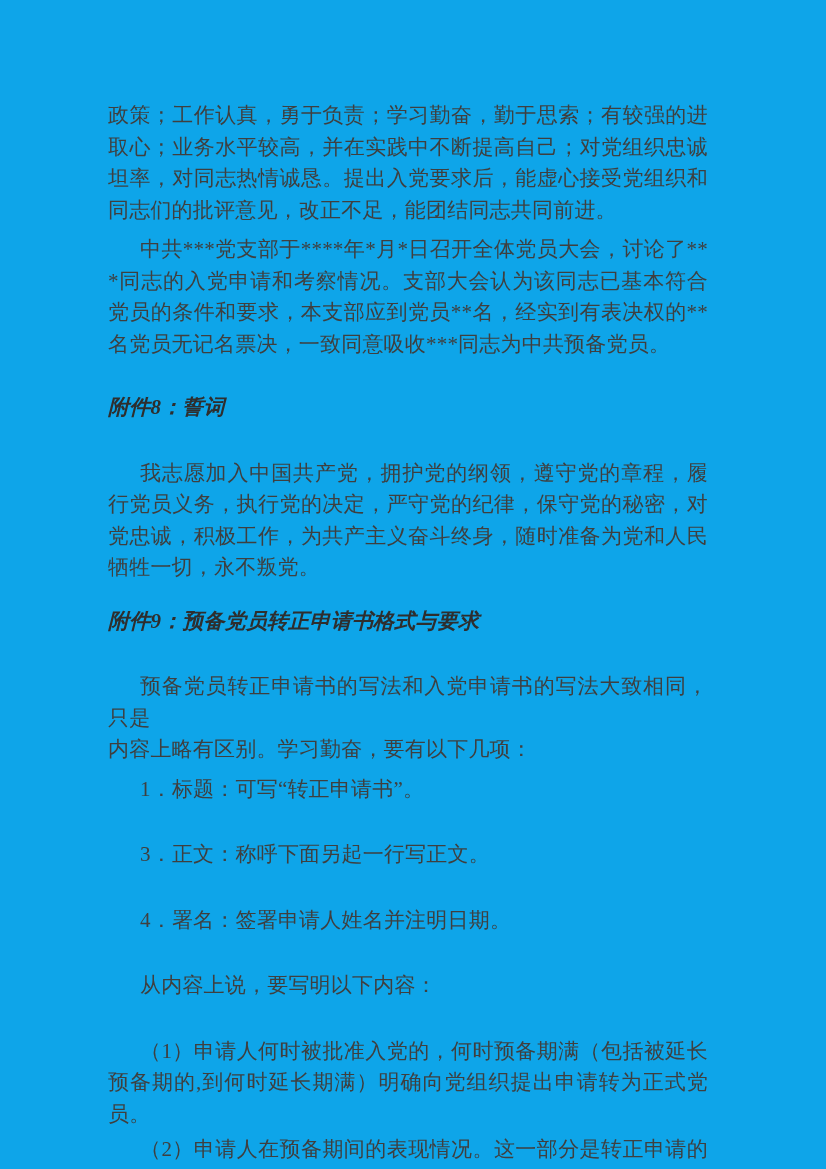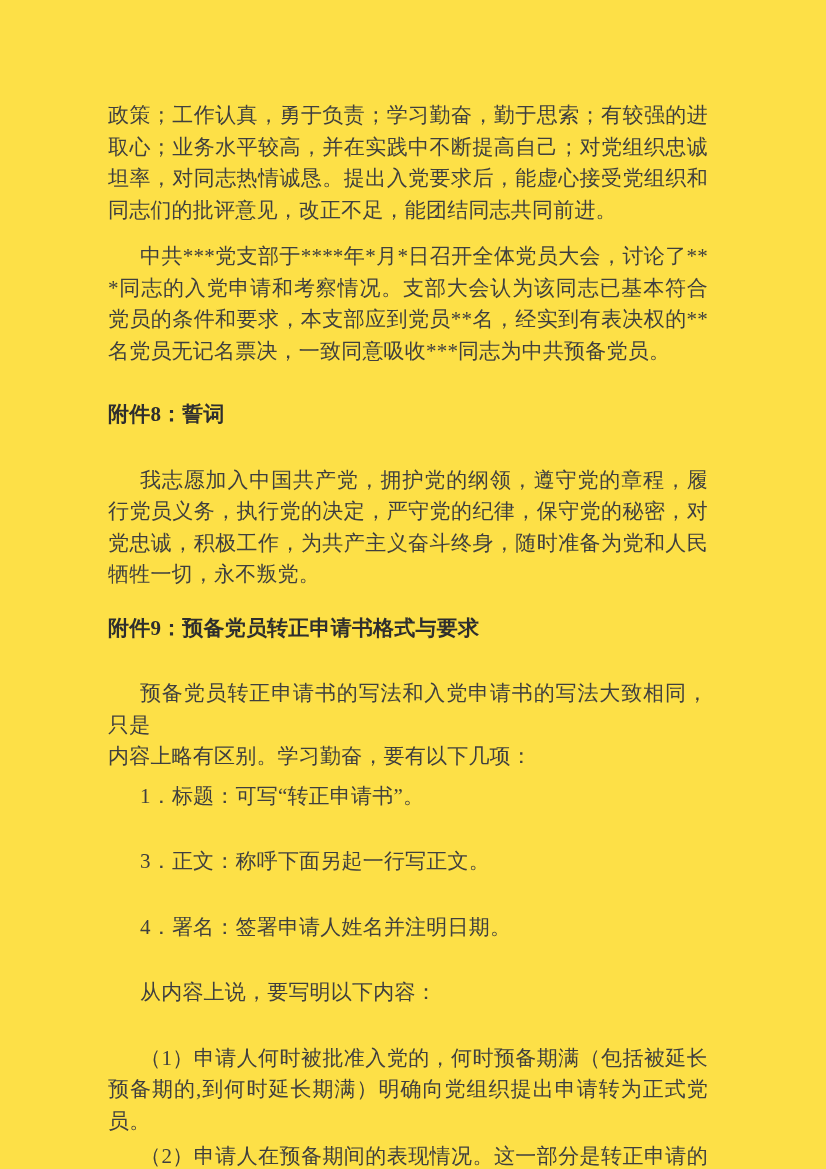--- a/index.html
+++ b/index.html
@@ -5,21 +5,21 @@
 <style>
   html, body {
     margin: 0;
     padding: 0;
     background: #ffffff;
   }
   .page {
     position: relative;
     width: 826px;
     height: 1169px;
-    background: #fde047;
+    background: #0ea5e9;
     box-sizing: border-box;
     padding: 100px 118px 0 108px;
     overflow: hidden;
     font-family: "Liberation Serif", "DejaVu Serif", serif;
     color: #3f3f3f;
   }
   .para {
     margin: 0;
     font-size: 21px;
     line-height: 31.5px;
@@ -29,22 +29,23 @@
   }
   .indent { text-indent: 32px; margin-top: 34px; }
   .preline { white-space: pre-line; }
   .heading {
     margin: 0;
     font-size: 21px;
     line-height: 31.5px;
     font-weight: bold;
     color: #2e2e2e;
     letter-spacing: 0.2px;
+    font-style: italic;
   }
-  .mt-p2 { margin-top: 15px; }
+  .mt-p2 { margin-top: 8px; }
   .mt-p3 { margin-top: 3px; }
   .mt-h8 { margin-top: 32px; }
   .mt-h9 { margin-top: 22px; }
   .mt-items { margin-top: 8px; }
   .mt-c2 { margin-top: 4px; }
 </style>
 </head>
 <body>
 
 <div class="page">

